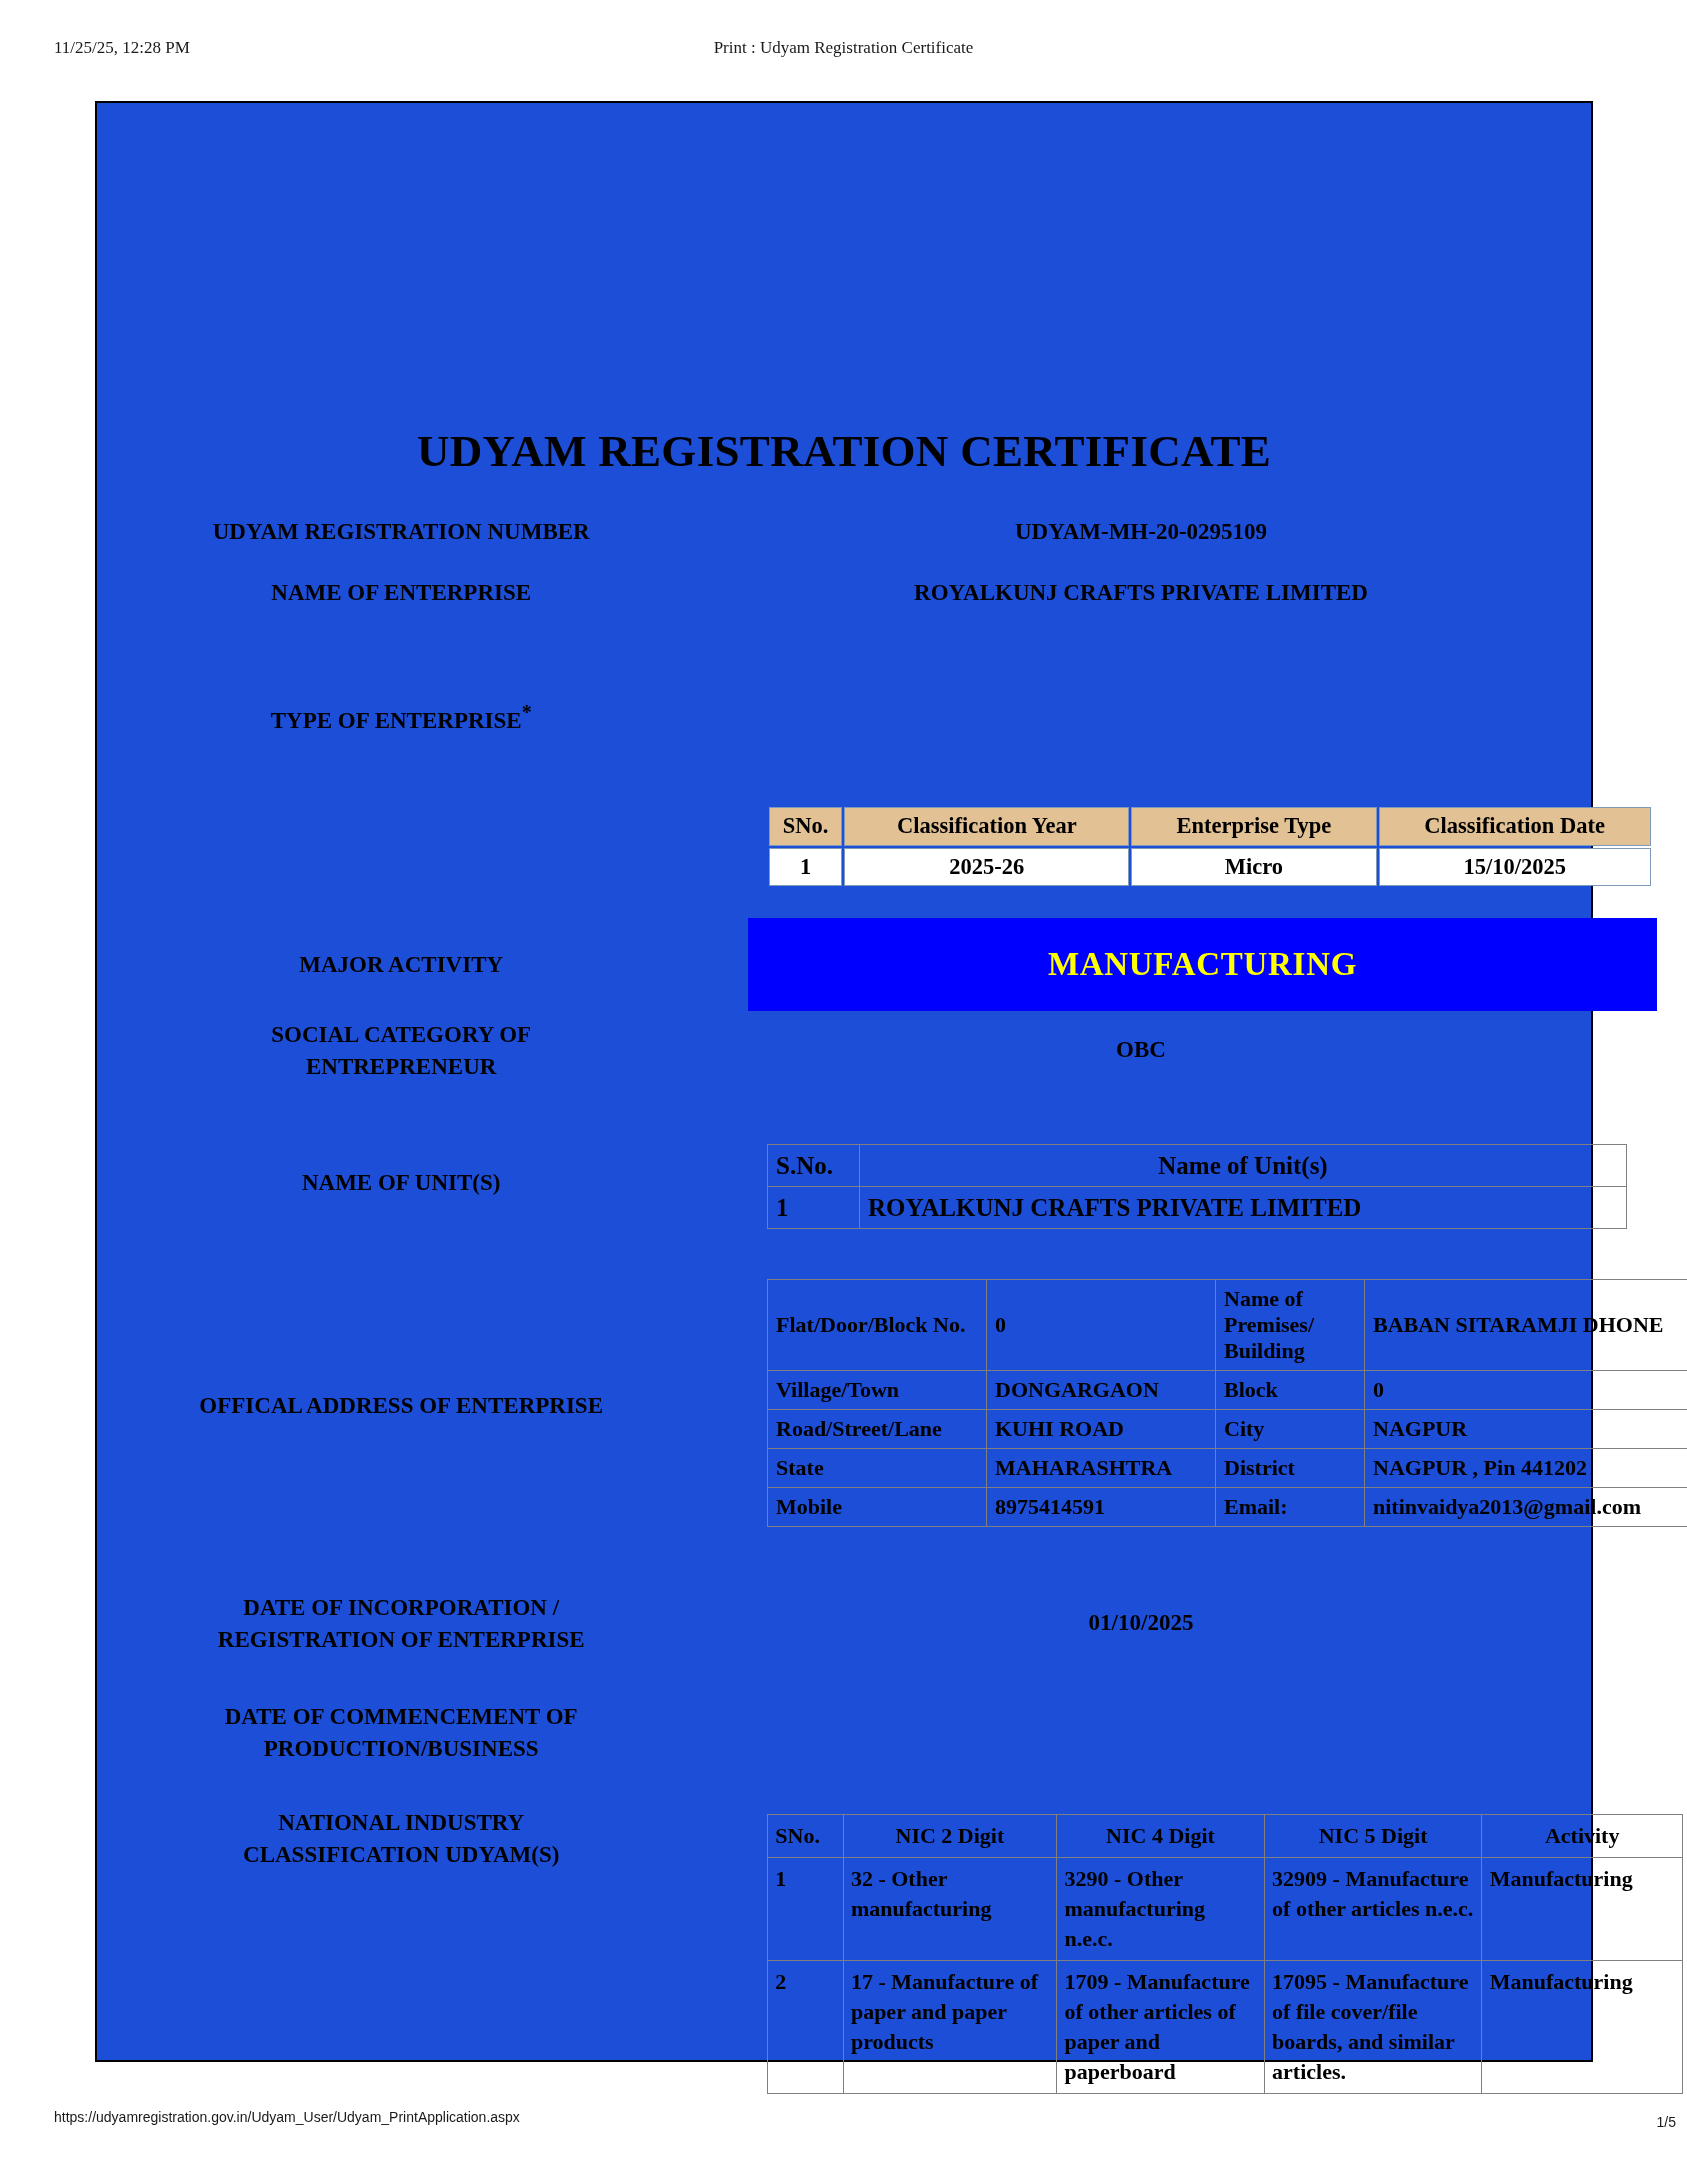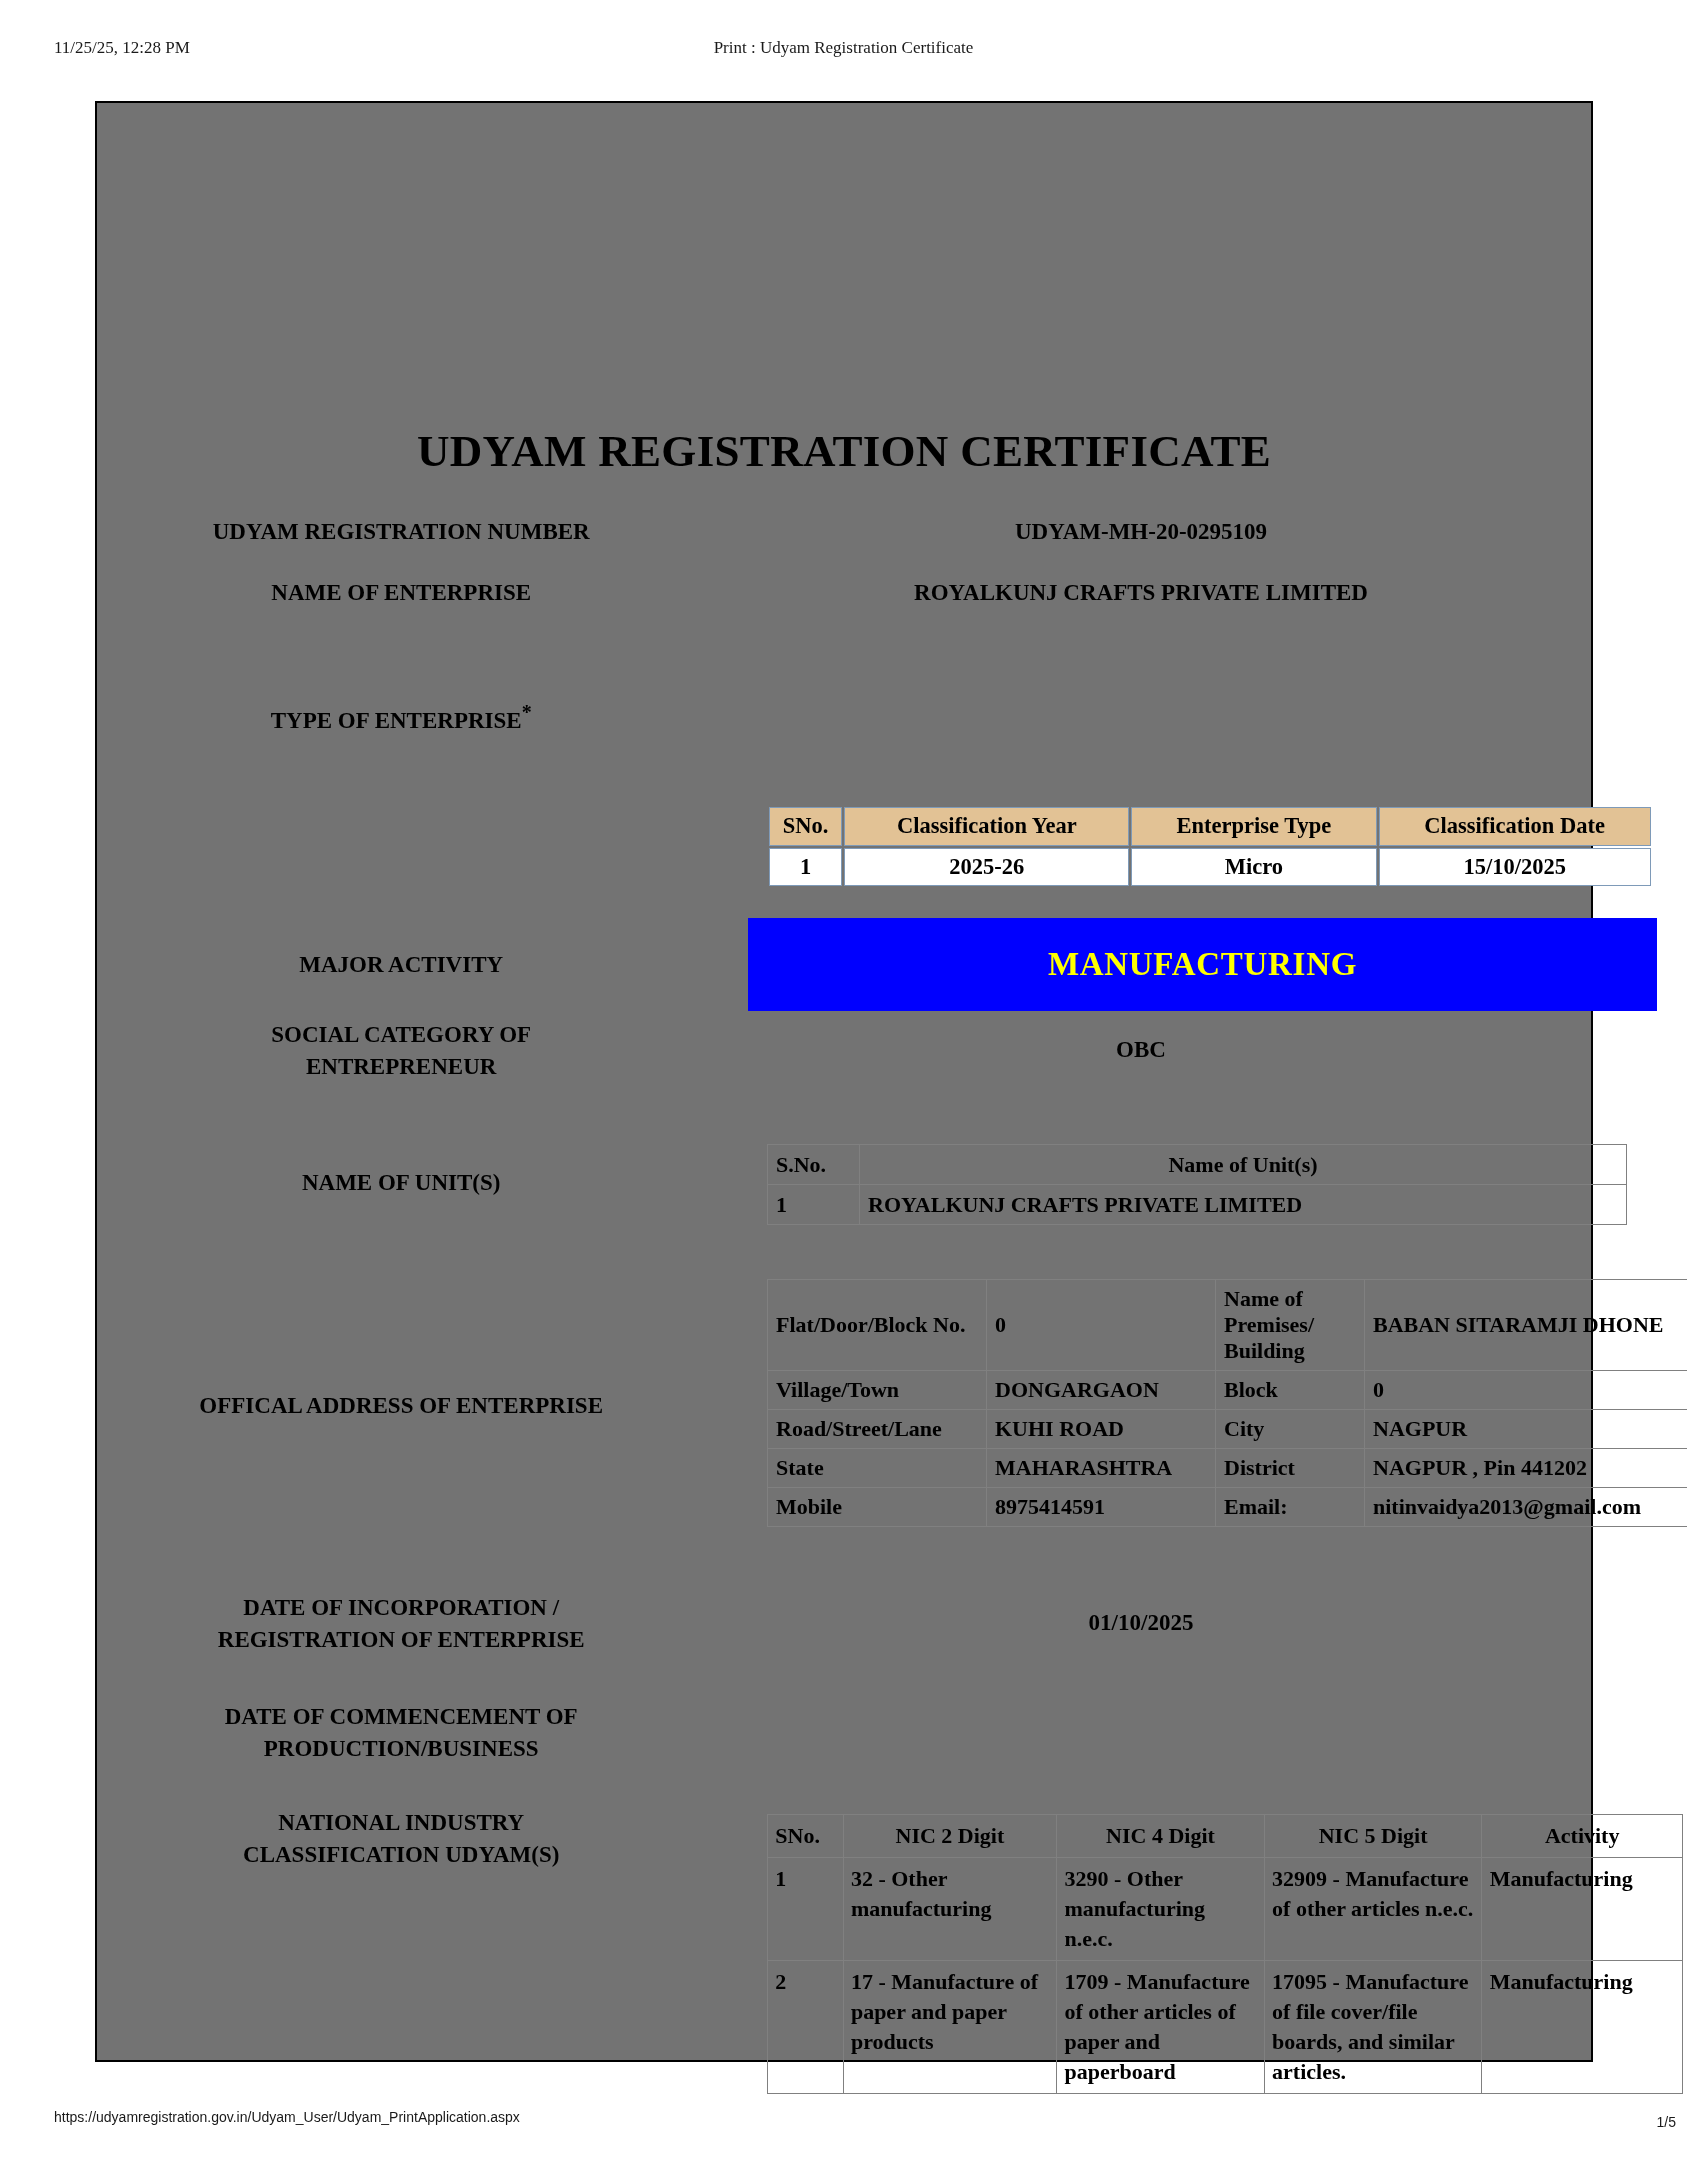--- a/index.html
+++ b/index.html
@@ -67,21 +67,21 @@
 
   
   .page-frame {
     position: absolute;
     left: 95px;
     top: 101px;
     width: 1498px;
     height: 1961px;
     border: 2px solid #000000;
     box-sizing: border-box;
-    background: #737373;
+    background: #1d4ed8;
   }
 
   .cert-inner {
     position: absolute;
     left: 0;
     top: 0;
     width: 1494px;
     height: 1957px;
   }
 
@@ -194,21 +194,21 @@
     width: 860px;
   }
   .units-tbl table {
     border-collapse: collapse;
     width: 860px;
     table-layout: fixed;
   }
   .units-tbl th,
   .units-tbl td {
     border: 1.3px solid #808080;
-    font-size: 22px;
+    font-size: 25px;
     font-weight: bold;
     padding: 6.6px 8px;
   }
   .units-tbl th.u-sno { width: 75px; text-align: left; }
   .units-tbl th.u-name { text-align: center; }
   .units-tbl td.u-sno { width: 75px; text-align: left; }
   .units-tbl td.u-name { text-align: left; }
 
   
   .addr-tbl {

